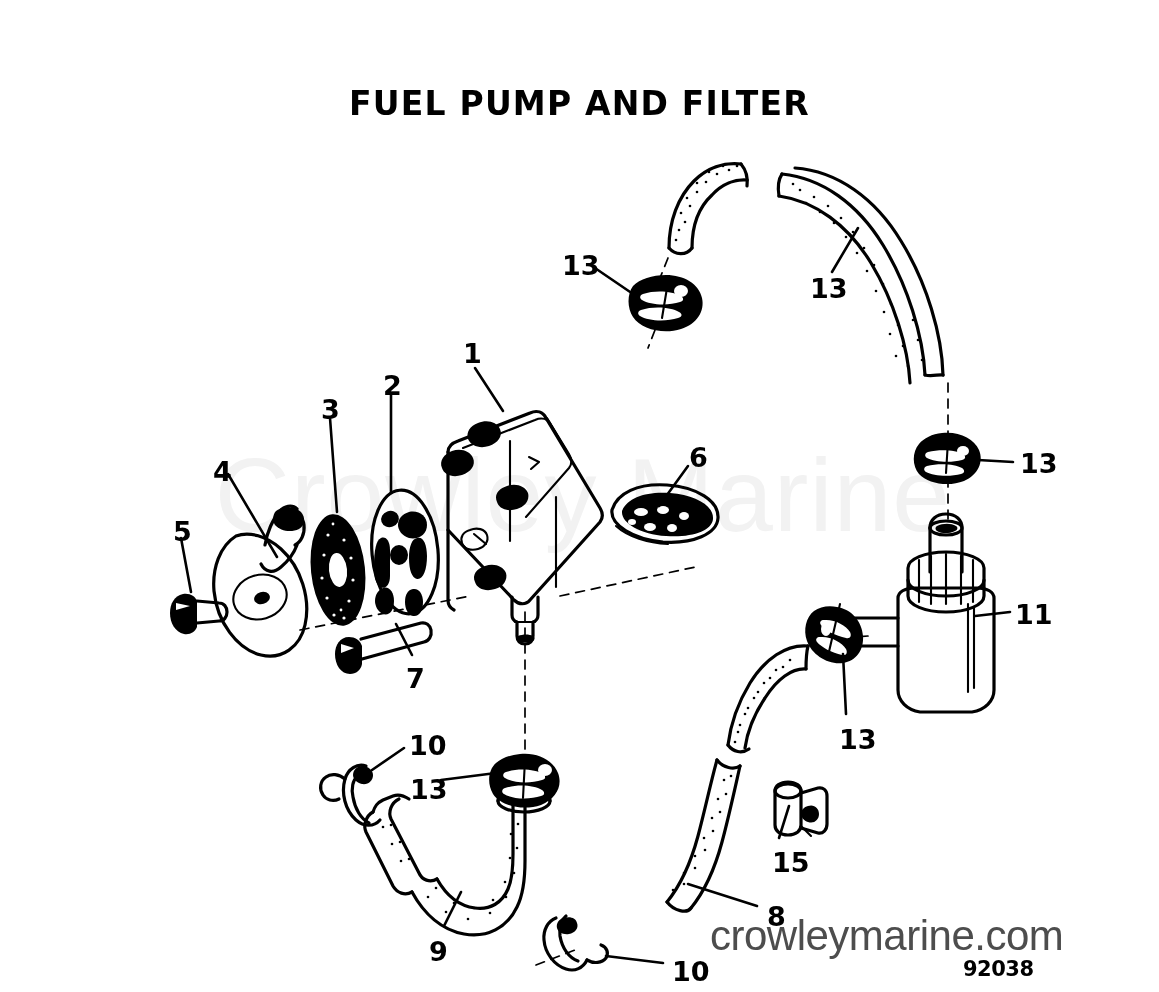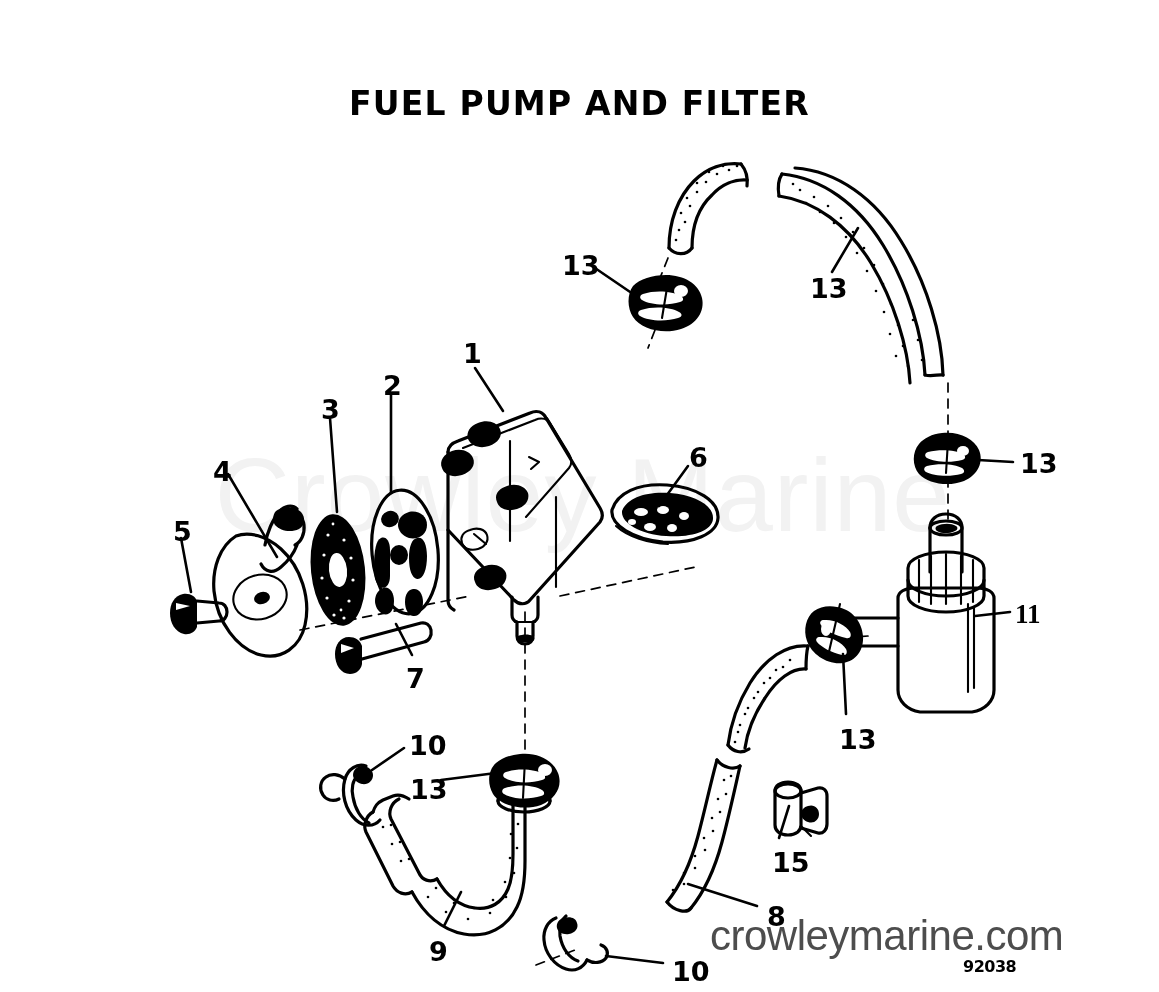--- a/index.html
+++ b/index.html
@@ -56,21 +56,21 @@
     color: #4d4d4d;
     letter-spacing: -0.5px;
     white-space: nowrap;
   }
   #drawing-number {
     position: absolute;
     left: 963px;
     top: 957px;
     font-family: "DejaVu Sans", sans-serif;
     font-weight: bold;
-    font-size: 16px;
+    font-size: 21px;
     letter-spacing: -0.5px;
     color: #000000;
   }
   
   .callout {
     position: absolute;
     font-family: "DejaVu Sans", sans-serif;
     font-weight: bold;
     font-size: 27px;
     color: #000000;
@@ -465,21 +465,21 @@
   <div class="callout" style="left:383px; top:372px;">2</div>
   <div class="callout" style="left:321px; top:396px;">3</div>
   <div class="callout" style="left:213px; top:458px;">4</div>
   <div class="callout" style="left:173px; top:518px;">5</div>
   <div class="callout" style="left:689px; top:444px;">6</div>
   <div class="callout" style="left:406px; top:665px;">7</div>
   <div class="callout" style="left:767px; top:903px;">8</div>
   <div class="callout" style="left:429px; top:938px;">9</div>
   <div class="callout" style="left:409px; top:732px;">10</div>
   <div class="callout" style="left:672px; top:958px;">10</div>
-  <div class="callout" style="left:1015px; top:601px;font-family:Liberation Serif, serif;">11</div>
+  <div class="callout" style="left:1015px; top:601px;">11</div>
   <div class="callout" style="left:810px; top:275px;">13</div>
   <div class="callout" style="left:562px; top:252px;">13</div>
   <div class="callout" style="left:1020px; top:450px;">13</div>
   <div class="callout" style="left:839px; top:726px;">13</div>
   <div class="callout" style="left:410px; top:776px;">13</div>
   <div class="callout" style="left:772px; top:849px;">15</div>
 
   <div id="watermark-domain">crowleymarine.com</div>
 
   <div id="drawing-number">92038</div>

